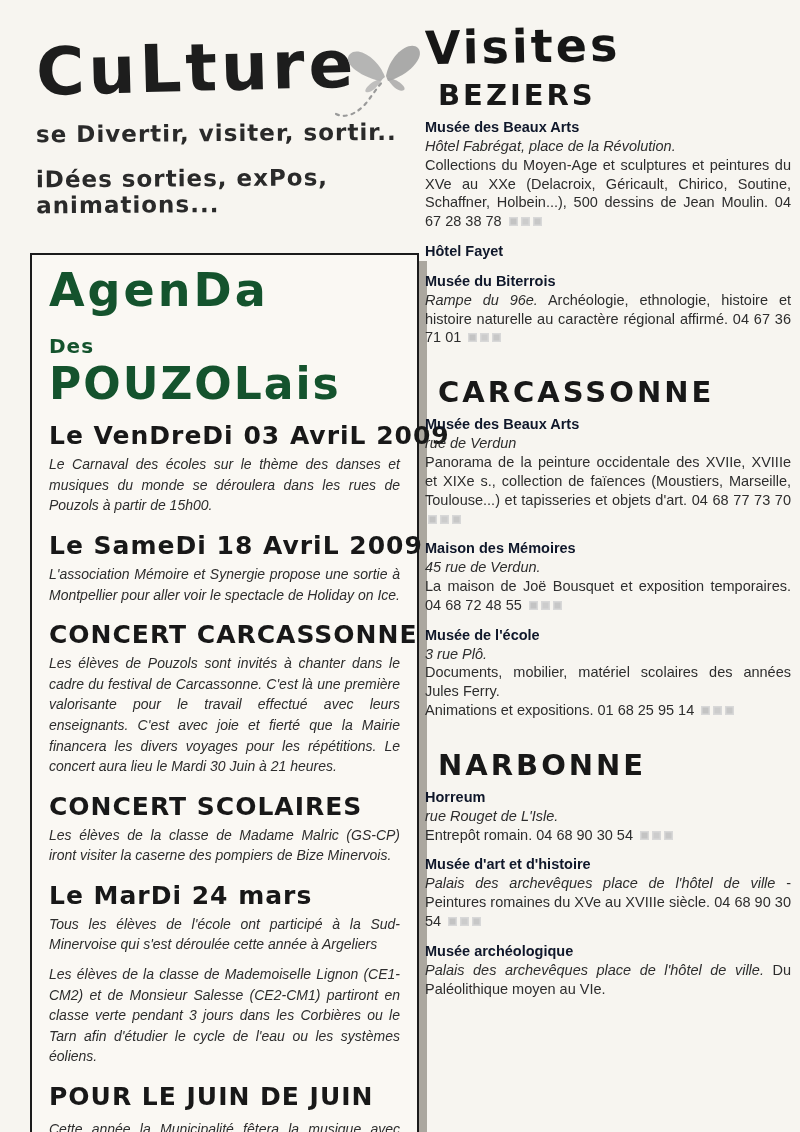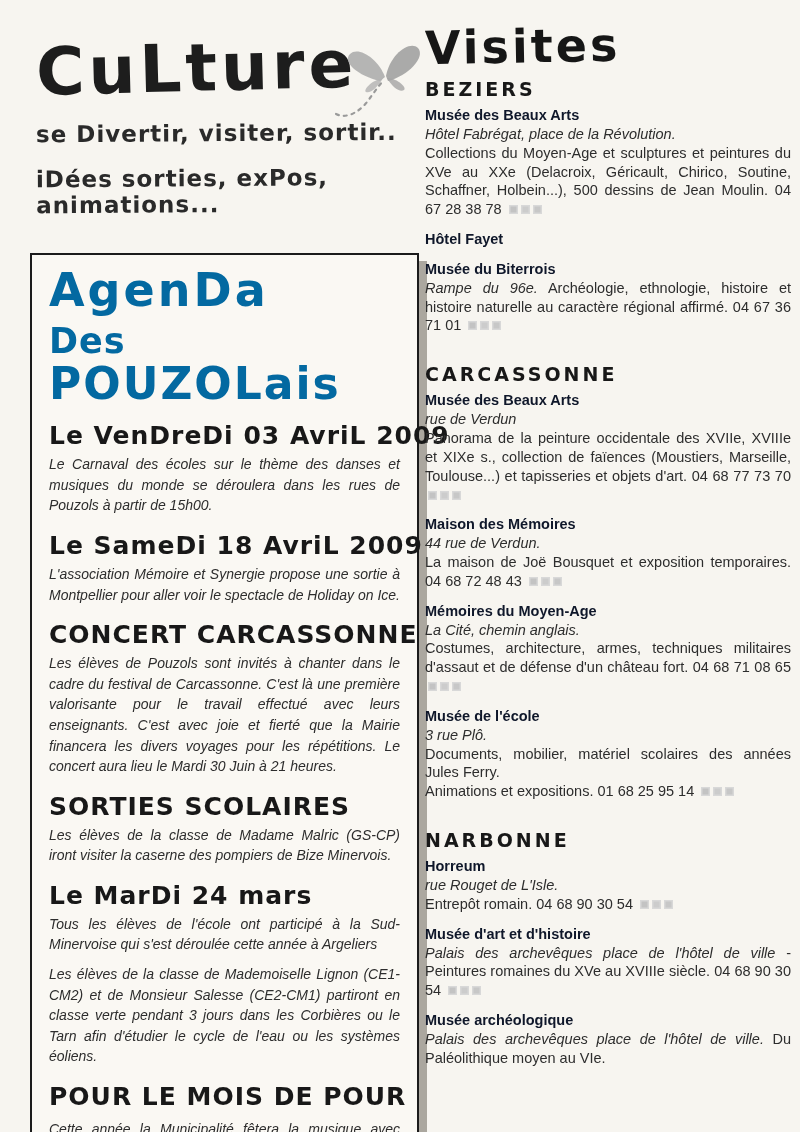--- a/index.html
+++ b/index.html
@@ -21,40 +21,40 @@
     margin-top:19px;transform:rotate(-0.4deg);
     font-family:"DejaVu Sans", sans-serif;
   }
   
   .agenda{
     position:absolute;left:30px;top:253px;width:389px;box-sizing:border-box;
     background:#faf8f3;border:2px solid #1b1b1b;
     box-shadow:8px 8px 0 #aba79f;
     padding:12px 17px 16px 17px;
   }
-  .agenda-title{margin:0 0 14px 0;line-height:1.04;color:#0369a1;
+  .agenda-title{margin:0 0 14px 0;line-height:1.04;color:#14532d;
     font-family:"DejaVu Sans", sans-serif;}
   .agenda-title .t1{display:block;font-size:46px;font-weight:800;letter-spacing:3px;}
   .agenda-title .t2{display:block;font-size:44px;font-weight:800;letter-spacing:2px;}
-  .agenda-title .t2 .small{font-size:35px;letter-spacing:1px;text-align:right;}
+  .agenda-title .t2 .small{font-size:20px;letter-spacing:1px;text-align:right;}
   .ag-heading{
     margin:15px 0 4px 0;font-size:25px;font-weight:800;letter-spacing:1px;
     color:#181818;font-family:"DejaVu Sans", sans-serif;white-space:nowrap;
   }
   .ag-sec p{
     margin:0 0 9px 0;font-size:14px;line-height:1.47;text-align:justify;color:#2d2d2d;font-style:italic;
   }
   
   .visites{position:absolute;left:425px;top:18px;width:366px;}
   .visites-title{
     margin:0 0 6px 0;font-size:46px;font-weight:800;letter-spacing:3px;
     color:#161616;transform:rotate(-1deg);font-family:"DejaVu Sans", sans-serif;
   }
   .city-heading{
-    margin:20px 0 2px 0;font-size:19px;font-weight:800;letter-spacing:3px;
+    margin:20px 0 2px 13px;font-size:29px;font-weight:800;letter-spacing:3px;
     color:#181818;font-family:"DejaVu Sans", sans-serif;
   }
   .entry{margin-top:11px;}
   .entry-name{font-size:14.5px;font-weight:700;color:#0f172a;line-height:1.3;}
   .entry-body{margin:0;font-size:14.5px;line-height:1.3;text-align:justify;color:#2d2d2d;}
   .addr{font-style:italic;}
   .block{display:block;}
   
   .picto{white-space:nowrap;}
   .picto i{
@@ -97,32 +97,32 @@
       <h3 class="ag-heading">Le SameDi 18 AvriL 2009</h3>
       <p>L'association Mémoire et Synergie propose une sortie à Montpellier pour aller voir le spectacle de Holiday on Ice.</p>
     </div>
 
     <div class="ag-sec">
       <h3 class="ag-heading">CONCERT CARCASSONNE</h3>
       <p>Les élèves de Pouzols sont invités à chanter dans le cadre du festival de Carcassonne. C'est là une première valorisante pour le travail effectué avec leurs enseignants. C'est avec joie et fierté que la Mairie financera les divers voyages pour les répétitions. Le concert aura lieu le Mardi 30 Juin à 21 heures.</p>
     </div>
 
     <div class="ag-sec">
-      <h3 class="ag-heading">SORTIES SCOLAIRES</h3>
+      <h3 class="ag-heading">CONCERT SCOLAIRES</h3>
       <p>Les élèves de la classe de Madame Malric (GS-CP) iront visiter la caserne des pompiers de Bize Minervois.</p>
     </div>
 
     <div class="ag-sec">
       <h3 class="ag-heading">Le MarDi 24 mars</h3>
       <p>Tous les élèves de l'école ont participé à la Sud-Minervoise qui s'est déroulée cette année à Argeliers</p>
       <p style="margin-top:6px">Les élèves de la classe de Mademoiselle Lignon (CE1-CM2) et de Monsieur Salesse (CE2-CM1) partiront en classe verte pendant 3 jours dans les Corbières ou le Tarn afin d'étudier le cycle de l'eau ou les systèmes éoliens.</p>
     </div>
 
     <div class="ag-sec">
-      <h3 class="ag-heading">POUR LE MOIS DE POUR</h3>
+      <h3 class="ag-heading">POUR LE JUIN DE JUIN</h3>
       <p style="margin-top:8px">Cette année la Municipalité fêtera la musique avec diverses animations musicales.</p>
 
     </div>
   </aside>
 
   <section class="visites">
     <h2 class="visites-title">Visites</h2>
 
     <h3 class="city-heading" style="margin-top:4px">BEZIERS</h3>
 
@@ -155,34 +155,26 @@
       <p class="entry-body">
         <span class="addr block">rue de Verdun</span>
         <span>Panorama de la peinture occidentale des XVIIe, XVIIIe et XIXe s., collection de faïences (Moustiers, Marseille, Toulouse...) et tapisseries et objets d'art. 04 68 77 73 70</span>
         <span class="picto"><i></i><i></i><i></i></span>
       </p>
     </div>
 
     <div class="entry">
       <div class="entry-name">Maison des Mémoires</div>
       <p class="entry-body">
-        <span class="addr block">44 rue de Verdun.</span>
-        <span>La maison de Joë Bousquet et exposition temporaires. 04 68 72 48 43</span>
-        <span class="picto"><i></i><i></i><i></i></span>
-      </p>
-    </div>
-
-    <div class="entry">
-      <div class="entry-name">Mémoires du Moyen-Age</div>
-      <p class="entry-body">
-        <span class="addr block">La Cité, chemin anglais.</span>
-        <span>Costumes, architecture, armes, techniques militaires d'assaut et de défense d'un château fort. 04 68 71 08 65</span>
-        <span class="picto"><i></i><i></i><i></i></span>
-      </p>
-    </div>
+        <span class="addr block">45 rue de Verdun.</span>
+        <span>La maison de Joë Bousquet et exposition temporaires. 04 68 72 48 55</span>
+        <span class="picto"><i></i><i></i><i></i></span>
+      </p>
+    </div>
+
 
     <div class="entry">
       <div class="entry-name">Musée de l'école</div>
       <p class="entry-body">
         <span class="addr block">3 rue Plô.</span>
         <span class="block">Documents, mobilier, matériel scolaires des années Jules Ferry.</span>
         <span>Animations et expositions. 01 68 25 95 14</span>
         <span class="picto"><i></i><i></i><i></i></span>
       </p>
     </div>

